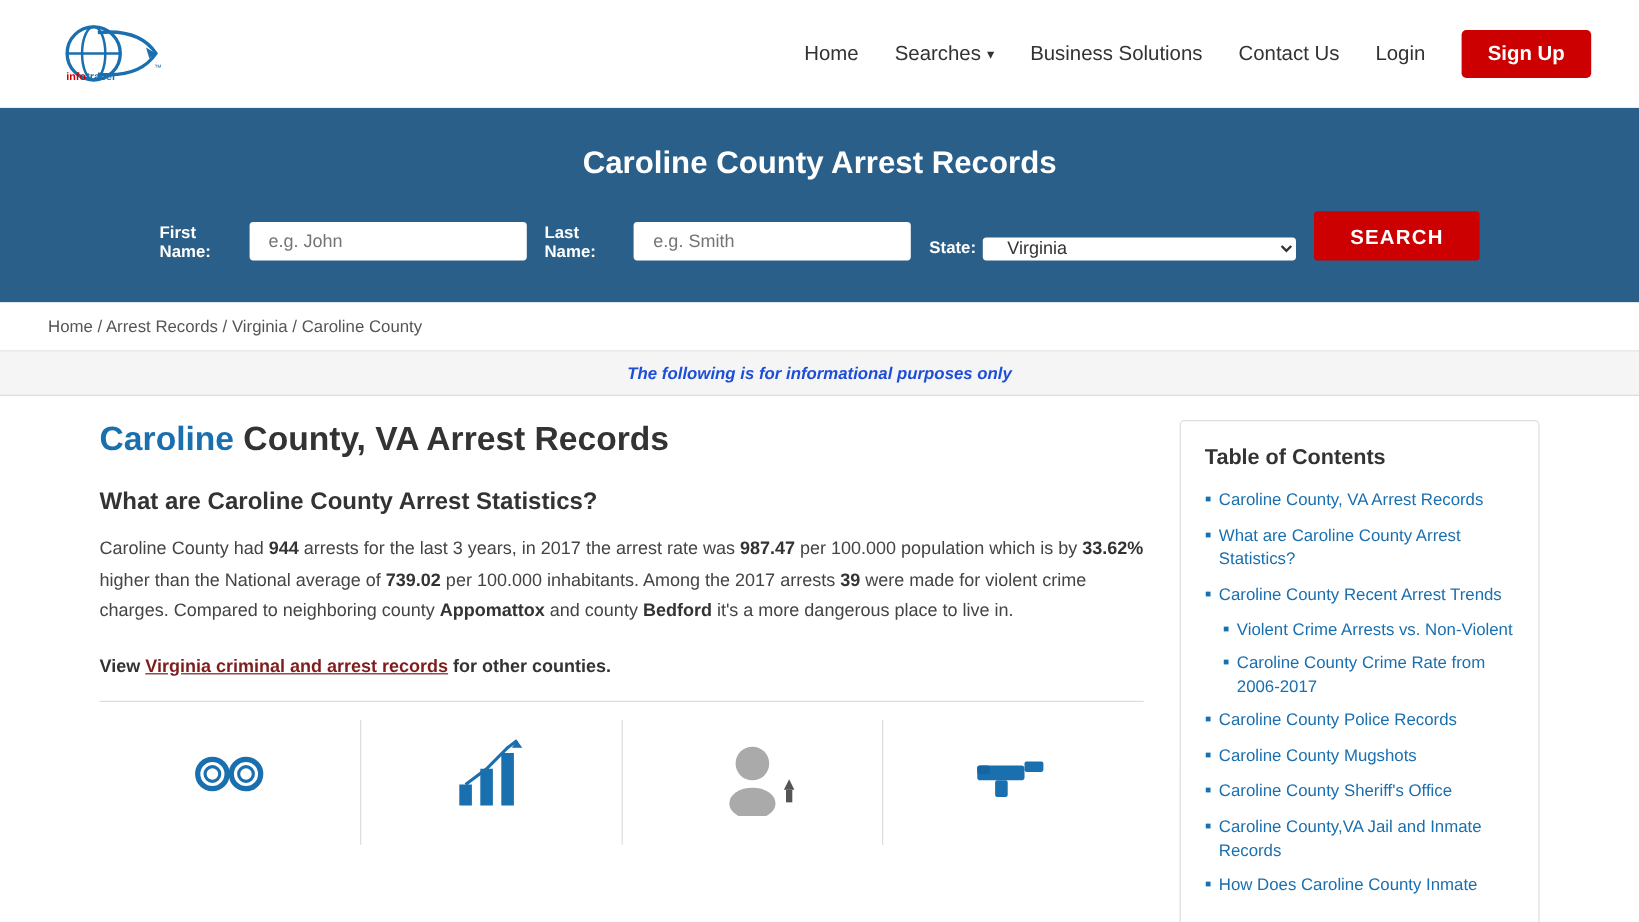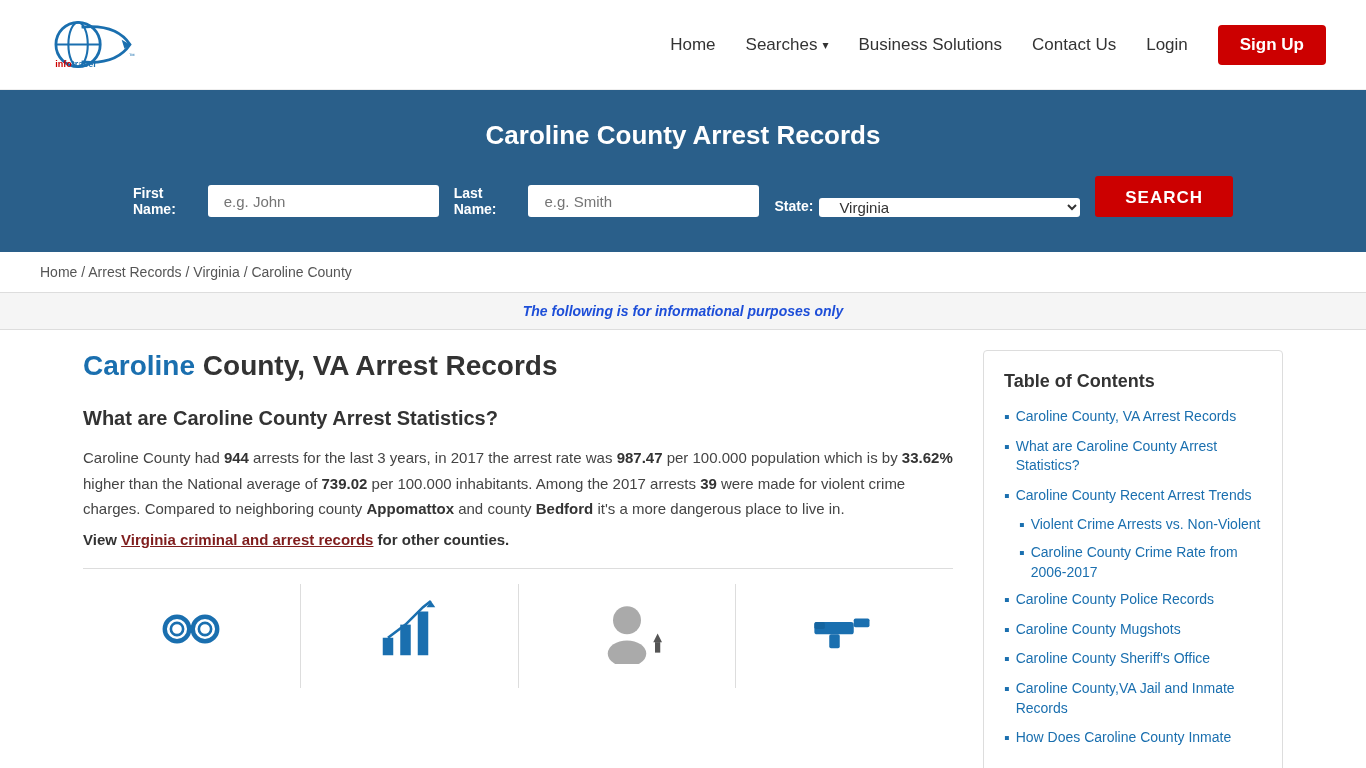--- a/index.html
+++ b/index.html
@@ -106,21 +106,21 @@
       padding: 20px 40px;
       gap: 30px;
     }
     .content-area { flex: 1; }
     .sidebar { width: 300px; flex-shrink: 0; }
 
     
     .page-heading { font-size: 28px; font-weight: bold; color: #333; margin-bottom: 25px; }
     .page-heading .highlight { color: #1a6faf; }
     .section-heading { font-size: 20px; font-weight: bold; color: #333; margin-bottom: 15px; }
-    .content-text { font-size: 15px; line-height: 1.7; color: #444; margin-bottom: 9px; }
+    .content-text { font-size: 15px; line-height: 1.7; color: #444; margin-bottom: 25px; }
     .content-text strong { font-weight: bold; color: #333; }
     .content-link { color: #1a6faf; text-decoration: underline; cursor: pointer; }
     .view-line { font-size: 15px; margin-bottom: 20px; font-weight: bold; }
     .view-line a { color: #7f1d1d; }
 
     
     .icon-row {
       display: flex;
       margin-top: 15px;
       border-top: 1px solid #ddd;

